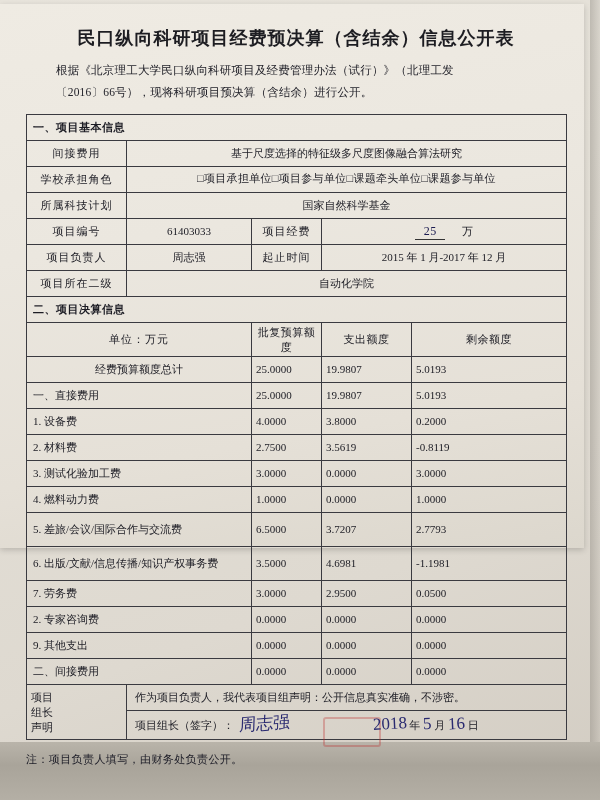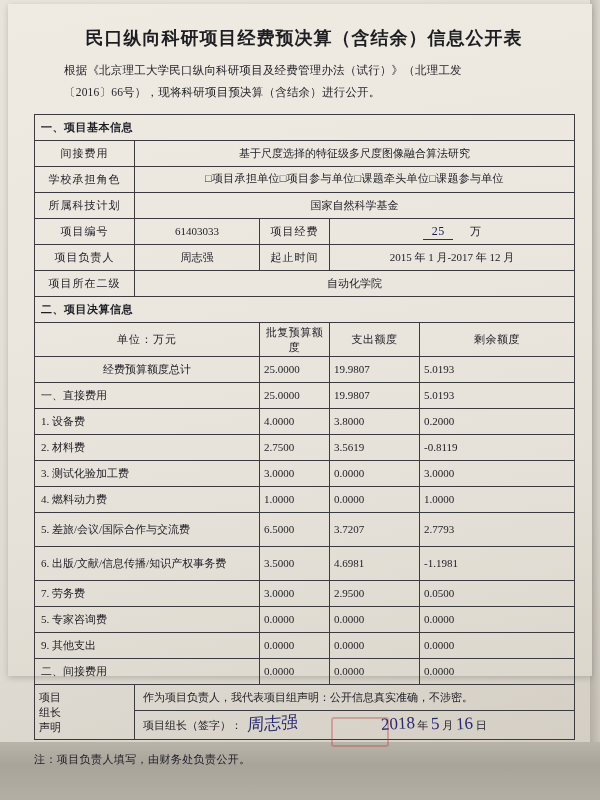--- a/index.html
+++ b/index.html
@@ -14,24 +14,24 @@
     font-family: "Liberation Serif", serif;
   }
   .page {
     position: relative;
     width: 600px;
     height: 800px;
     background: linear-gradient(160deg, #e8e4dc 0%, #e3dfd6 35%, #ded9d0 70%, #d2ccc2 100%);
   }
   .paper {
     position: absolute;
-    left: 8px;
+    left: 0;
     top: 4px;
     width: 584px;
-    height: 672px;
+    height: 544px;
     background: linear-gradient(170deg, #efebe3 0%, #ebe7df 40%, #e5e0d7 75%, #dcd7cd 100%);
     box-shadow: 0 2px 6px rgba(0,0,0,0.18);
   }
   .shadow-bottom {
     position: absolute;
     left: 0;
     top: 742px;
     width: 600px;
     height: 58px;
     background: linear-gradient(180deg, #b9b4aa 0%, #a9a49a 40%, #b4afa5 100%);
@@ -301,21 +301,21 @@
           <td class="num">4.6981</td>
           <td class="num">-1.1981</td>
         </tr>
         <tr>
           <td class="rowlbl" colspan="2">7.  劳务费</td>
           <td class="num">3.0000</td>
           <td class="num">2.9500</td>
           <td class="num">0.0500</td>
         </tr>
         <tr>
-          <td class="rowlbl" colspan="2">5.  专家咨询费</td>
+          <td class="rowlbl" colspan="2">2.  专家咨询费</td>
           <td class="num">0.0000</td>
           <td class="num">0.0000</td>
           <td class="num">0.0000</td>
         </tr>
         <tr>
           <td class="rowlbl" colspan="2">9.  其他支出</td>
           <td class="num">0.0000</td>
           <td class="num">0.0000</td>
           <td class="num">0.0000</td>
         </tr>

